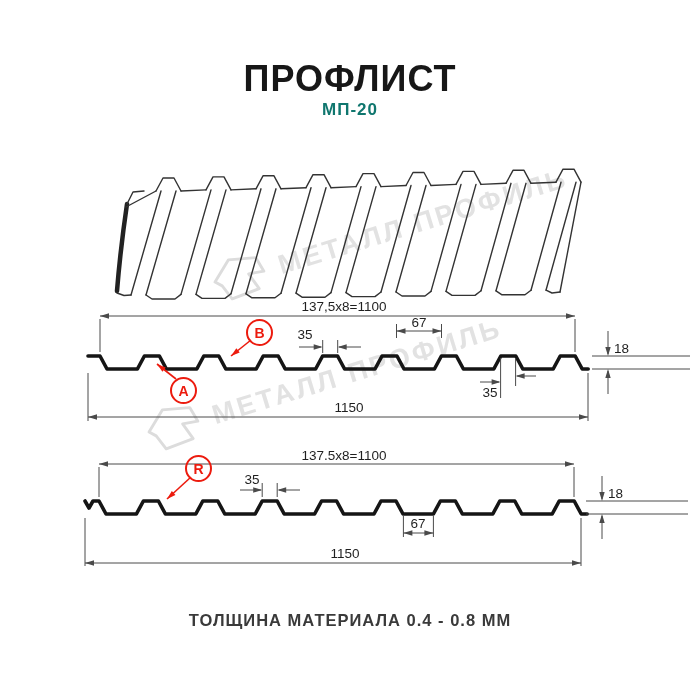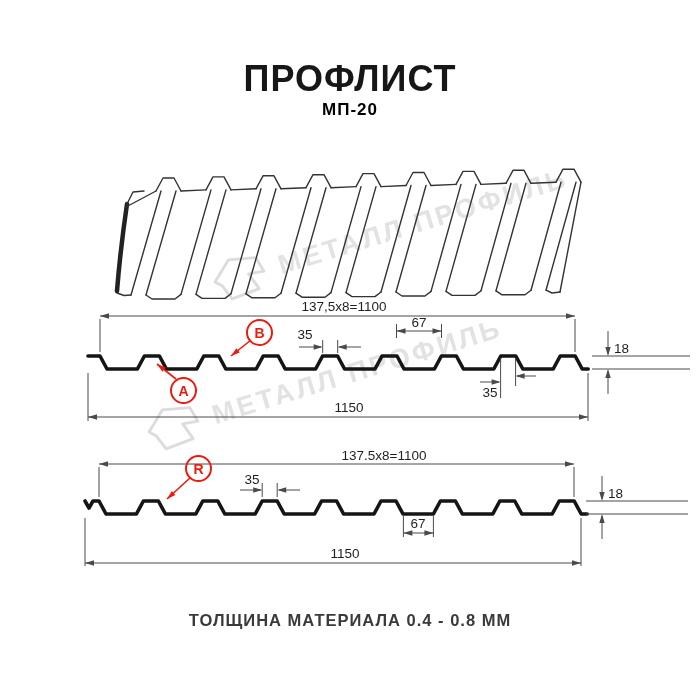--- a/index.html
+++ b/index.html
@@ -1,21 +1,21 @@
 <!DOCTYPE html>
 <html style="--red: #ec1b0e;"><head>
 <meta charset="utf-8">
 <style>
   html,body{margin:0;padding:0;background:#fff;}
   #canvas{position:relative;width:700px;height:700px;background:#ffffff;overflow:hidden;
           font-family:"Liberation Sans", sans-serif;padding-left:23px;}
   .title{position:absolute;left:0;top:58px;width:700px;text-align:center;
          font-size:36px;font-weight:800;letter-spacing:1px;color:#171717;}
   .subtitle{position:absolute;left:0;top:100px;width:700px;text-align:center;
-         font-size:17px;font-weight:700;letter-spacing:1px;color:#000000;}
+         font-size:17px;font-weight:700;letter-spacing:1px;color:#0f766e;}
   .footer{position:absolute;left:0;top:611px;width:700px;text-align:center;
          font-size:16.5px;font-weight:600;letter-spacing:1px;color:#3a3a3a;}
   .watermark{position:absolute;display:flex;align-items:center;gap:12px;
          transform-origin:left center;transform:rotate(-17deg);pointer-events:none;z-index:1;}
   .watermark .wmtext{font-size:27px;font-weight:700;letter-spacing:3px;color:#e2e2e2;white-space:nowrap;}
   #wm1{left:212px;top:262px;}
   #wm2{left:146px;top:412px;}
   svg.layer{position:absolute;left:0;top:0;z-index:2;}
   .dim{position:absolute;font-size:13.5px;color:#1f1f1f;white-space:nowrap;z-index:3;}
   .dim.ctr{transform:translateX(-50%);}
@@ -173,21 +173,21 @@
       </g>
   </svg>
 
   <div class="dim ctr" style="left:344px;top:299px;">137,5x8=1100</div>
   <div class="dim ctr" style="left:305px;top:327px;">35</div>
   <div class="dim ctr" style="left:419px;top:315px;">67</div>
   <div class="dim" style="left:614px;top:341px;">18</div>
   <div class="dim ctr" style="left:490px;top:385px;">35</div>
   <div class="dim ctr" style="left:349px;top:400px;">1150</div>
 
-  <div class="dim ctr" style="left:344px;top:448px;margin-left:40px;">137.5x8=1100</div>
+  <div class="dim ctr" style="left:344px;top:448px;">137.5x8=1100</div>
   <div class="dim ctr" style="left:252px;top:472px;">35</div>
   <div class="dim ctr" style="left:418px;top:516px;">67</div>
   <div class="dim" style="left:608px;top:486px;">18</div>
   <div class="dim ctr" style="left:345px;top:546px;">1150</div>
 
   <div class="badge" style="left:170px;top:377px;">A</div>
   <div class="badge" style="left:246px;top:319px;">B</div>
   <div class="badge" style="left:185px;top:455px;">R</div>
 
   <div class="footer">ТОЛЩИНА МАТЕРИАЛА 0.4 - 0.8 ММ</div>

